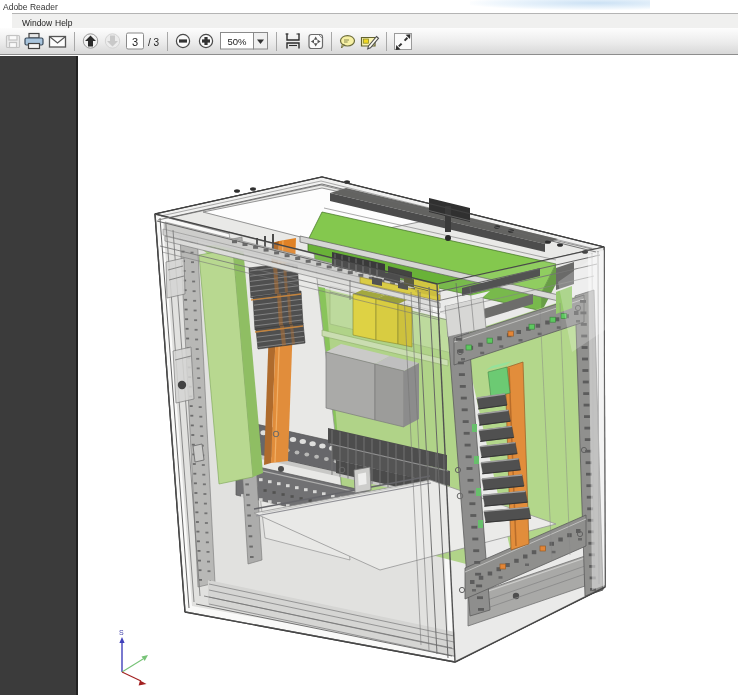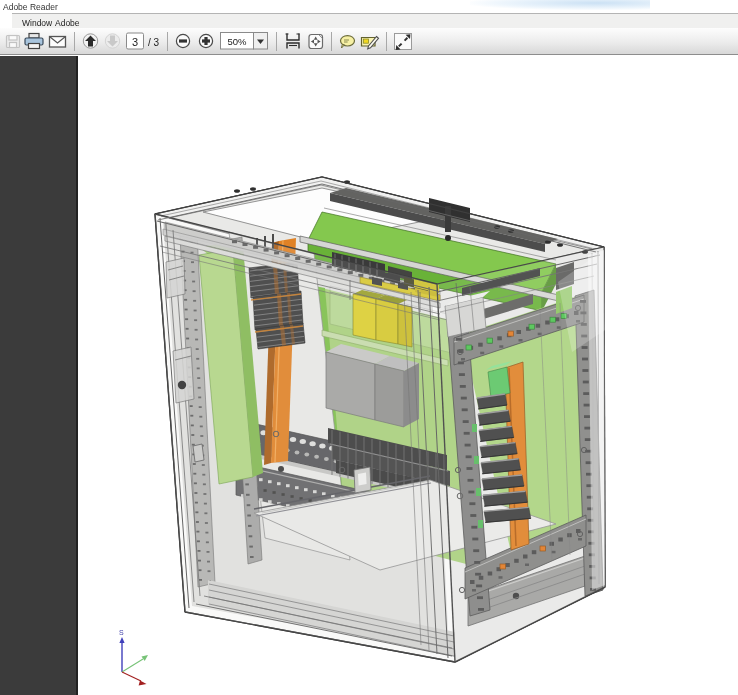--- a/index.html
+++ b/index.html
@@ -16,21 +16,21 @@
 #model{position:absolute;left:0;top:0;width:738px;height:695px;}
 </style>
 </head>
 <body>
 <div id="titlebar">
     <span>Adobe Reader</span>
 <div style="position:absolute;right:0px;top:0px;width:180px;height:10px;background:radial-gradient(ellipse at 70% 30%, rgba(160,200,235,0.55), rgba(190,220,245,0.25) 55%, rgba(255,255,255,0) 75%);"></div>
 </div>
 <div id="menubar">
     <span style="left:10px">Window</span>
-    <span style="left:43px">Adobe</span>
+    <span style="left:43px">Help</span>
   </div>
 <div id="toolbar">
 <svg width="738" height="27" viewBox="0 28 738 27">
 
 <g stroke="#c3c3c3" fill="none" stroke-width="1.2">
 <rect x="6.5" y="35.5" width="13" height="12" rx="1" fill="#ededed"></rect>
 <rect x="9" y="35.5" width="8" height="4.5" fill="#fafafa"></rect>
 <rect x="9.5" y="42.5" width="7" height="5" fill="#fafafa"></rect>
 </g>
 

